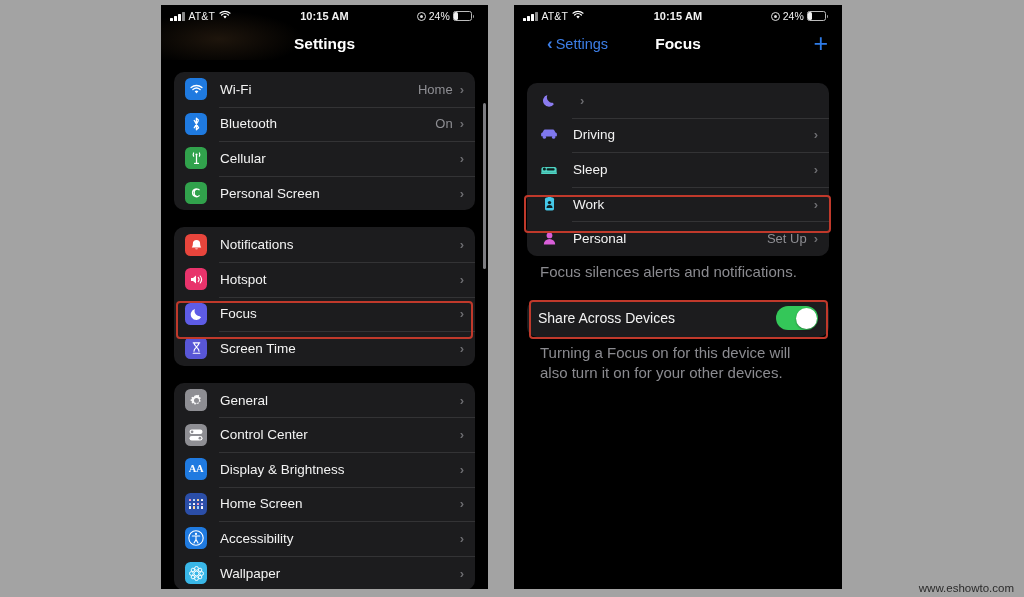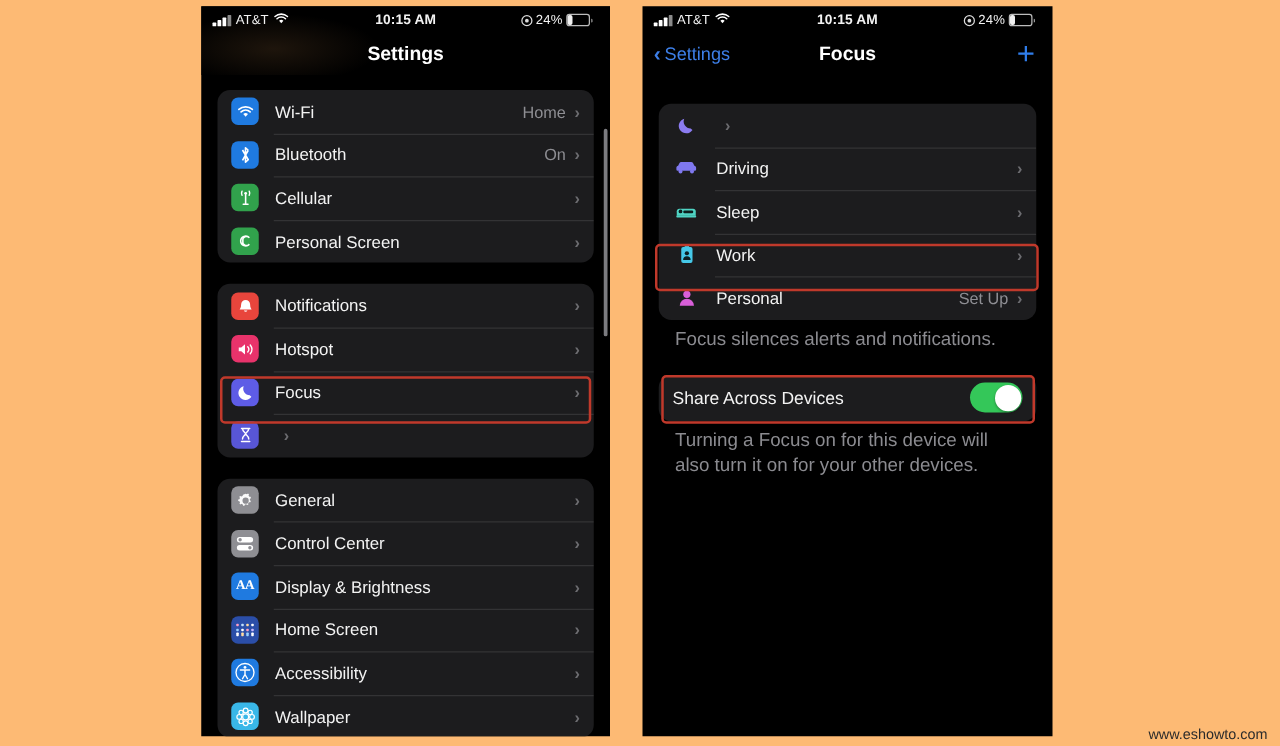--- a/index.html
+++ b/index.html
@@ -1,21 +1,21 @@
 <!DOCTYPE html>
 <html><head>
 <meta charset="utf-8">
 <style>
   * { margin:0; padding:0; box-sizing:border-box; }
   html,body{
     width:1024px; height:597px; overflow:hidden;
     background:#ffffff;
     font-family:"Liberation Sans", sans-serif;
   }
-  .canvas{ position:relative; width:1024px; height:597px; background:#fdba74; }
+  .canvas{ position:relative; width:1024px; height:597px; background:#a3a3a3; }
 
   
   .phone{ position:absolute; background:#000; overflow:hidden; }
   #phone-left { left:161px; top:5px; width:327px; height:584px; }
   #phone-right{ left:514px; top:5px; width:328px; height:584px; }
 
   
   .statusbar{
     position:relative; height:22px; width:100%;
     display:flex; align-items:center;
@@ -32,21 +32,21 @@
   .bars i:nth-child(4){ height:9px; background:#8a8a8a; }
   .carrier{ font-size:10.5px; }
   .wifi-glyph{ font-size:11px; line-height:1; }
   .locsvc{ width:9px; height:9px; border:1.3px solid #dcdcdc; border-radius:50%; position:relative; }
   .locsvc::after{ content:""; position:absolute; left:2px; top:2px; width:3px; height:3px; background:#dcdcdc; border-radius:50%; }
   .batt{ width:19px; height:9.5px; border:1.1px solid #bcbcbc; border-radius:2.5px; position:relative; }
   .batt::after{ content:""; position:absolute; right:-3.2px; top:2.6px; width:1.6px; height:3.6px; background:#9a9a9a; border-radius:0 1px 1px 0; }
   .batt span{ display:block; height:100%; background:#f0f0f0; border-radius:1.6px; }
 
   
-  .navbar{ position:relative; height:33px; display:flex; align-items:center; }
+  .navbar{ position:relative; height:33px; display:flex; align-items:center;padding-left:24px; }
   .nav-title{ position:absolute; left:0; right:0; text-align:center; color:#fff; font-size:15.5px; font-weight:700; }
   .nav-back{ display:flex; align-items:center; gap:3px; padding-left:9px; color:#3d7fe8; font-size:14.5px; cursor:pointer; position:relative; z-index:2; }
   .chev-back{ font-size:17px; line-height:1; font-weight:600; margin-top:-1px; }
   .nav-plus{ margin-left:auto; padding-right:14px; color:#2f7ce8; font-size:25px; line-height:1; font-weight:300; cursor:pointer; position:relative; z-index:2; }
 
   
   #phone-left .navwrap{ background:
       radial-gradient(120px 40px at 58px 34px, rgba(150,105,60,.20), rgba(0,0,0,0) 70%),
       #000; }
 
@@ -244,20 +244,21 @@
         <span class="label">Focus</span>
         <span class="value"></span>
         <span class="chev">›</span>
       </div>
       <div class="row">
         <span class="ico" style="background:#5856d6">
           <svg width="11" height="14" viewBox="0 0 11 14">
               <path d="M2.2 1.8 H8.8 M2.2 12.2 H8.8 M3.0 1.8 c0 2.6 2.5 3.4 2.5 4.2 c0 .8-2.5 1.6-2.5 4.2 M8.0 1.8 c0 2.6-2.5 3.4-2.5 4.2 c0 .8 2.5 1.6 2.5 4.2" stroke="#fff" stroke-width="1.15" fill="none" stroke-linecap="round"></path>
             </svg>
         </span>
+        <span class="label">Screen Time</span>
         <span class="value"></span>
         <span class="chev">›</span>
       </div>
     </div>
 
     <div class="gap"></div>
 
     <div class="group">
       <div class="row">
         <span class="ico" style="background:#8e8e93">

